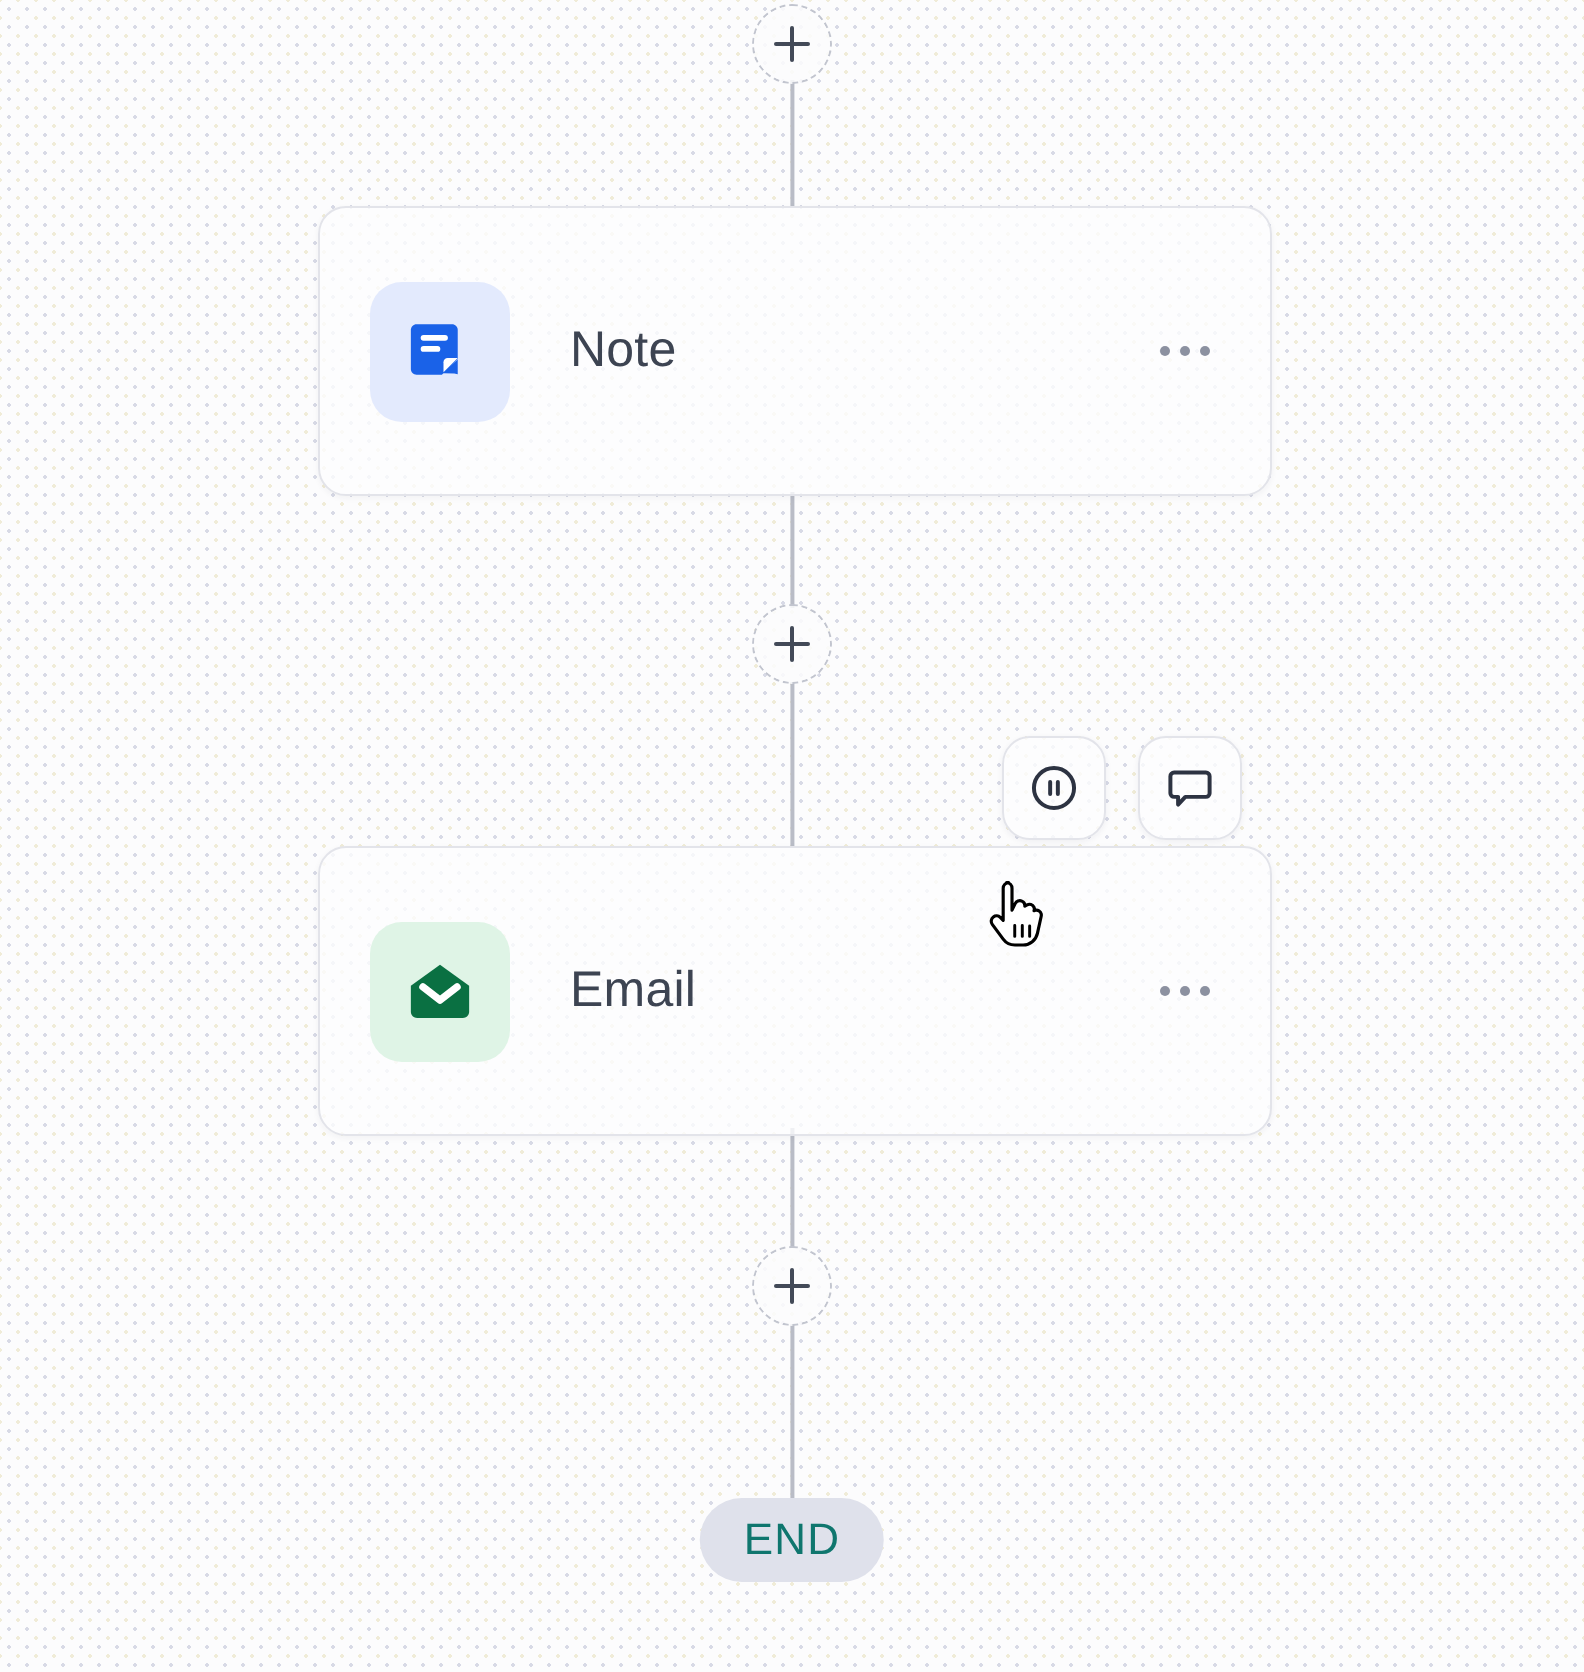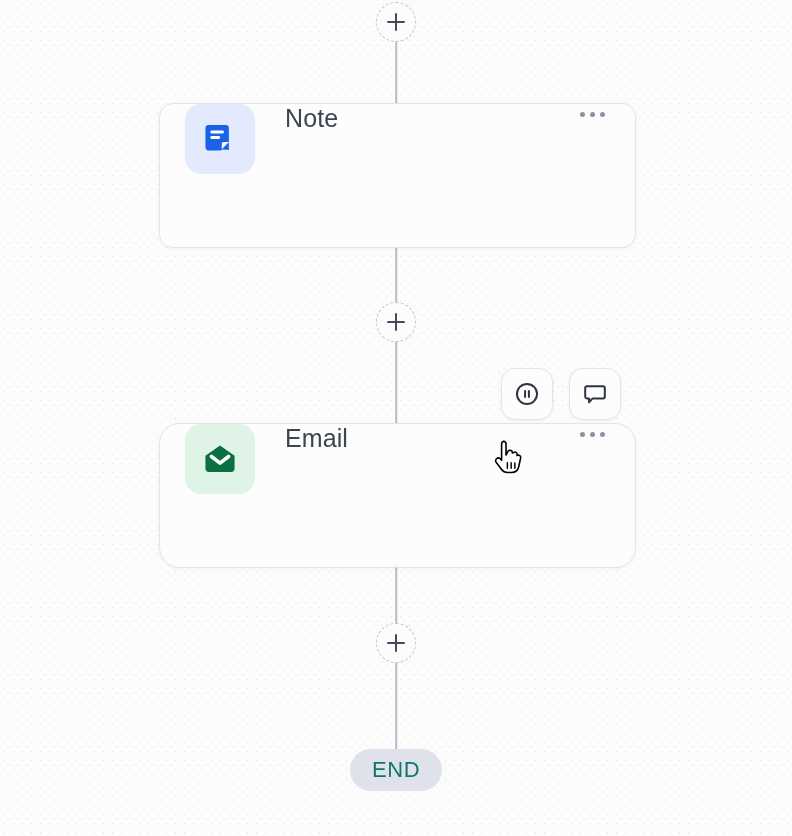--- a/index.html
+++ b/index.html
@@ -72,21 +72,21 @@
   .node-card {
     position: absolute;
     left: 159px;
     width: 477px;
     height: 145px;
     border-radius: 14px;
     background: rgba(253,253,254,0.80);
     border: 1px solid #e3e4ea;
     box-shadow: 0 1px 3px rgba(30,35,60,0.05);
     display: flex;
-    align-items: flex-start;
+    align-items: center;
     padding: 0 26px 0 25px;
   }
 
   .node-icon-wrap {
     width: 70px;
     height: 70px;
     border-radius: 16px;
     display: flex;
     align-items: center;
     justify-content: center;
@@ -225,21 +225,21 @@
         <rect x="12.8" y="8.6" width="1.7" height="6.8" rx="0.85" fill="#2d3342"></rect>
       </svg>
     </div>
     <div class="tool-btn">
       <svg width="28" height="28" viewBox="0 0 24 24">
         <path d="M5.2 5.4h13.6c.9 0 1.6.72 1.6 1.6v7.2c0 .88-.7 1.6-1.6 1.6H10l-3.1 3.3v-3.3H5.2c-.9 0-1.6-.72-1.6-1.6V7c0-.88.7-1.6 1.6-1.6z" fill="none" stroke="#2d3342" stroke-width="1.7" stroke-linejoin="round"></path>
       </svg>
     </div>
   </div>
 
-  <div class="node-card" style="top:423px;border-radius:21px;">
+  <div class="node-card" style="top:423px;">
     <div class="node-icon-wrap icon-bg-email">
       <svg width="38" height="38" viewBox="0 0 24 24">
         <path d="M12 3.4 21.2 10v8.2c0 1.1-.9 2-2 2H4.8c-1.1 0-2-.9-2-2V10L12 3.4z" fill="#0a7042"></path>
         <path d="M6.6 10.4 12 14.6l5.4-4.2" fill="none" stroke="#ffffff" stroke-width="2.3" stroke-linecap="round" stroke-linejoin="round"></path>
       </svg>
     </div>
     <div class="node-label">Email</div>
     <div class="kebab">
       <span></span>
       <span></span>

